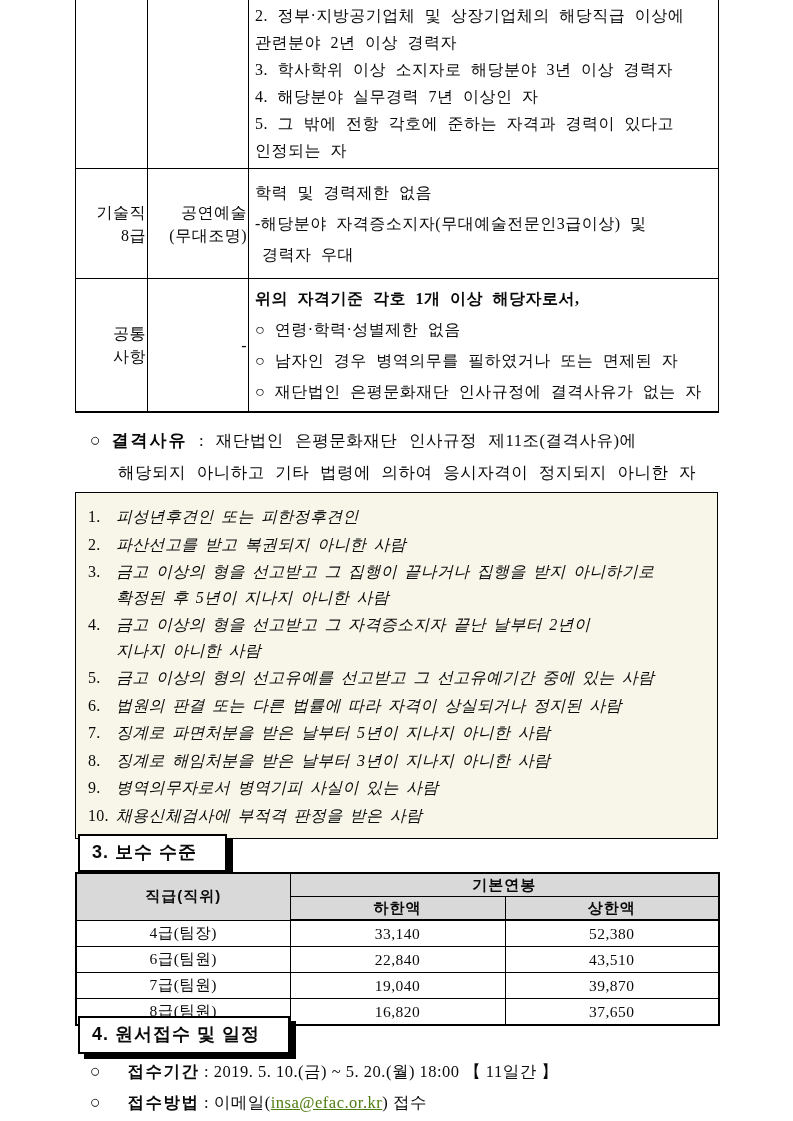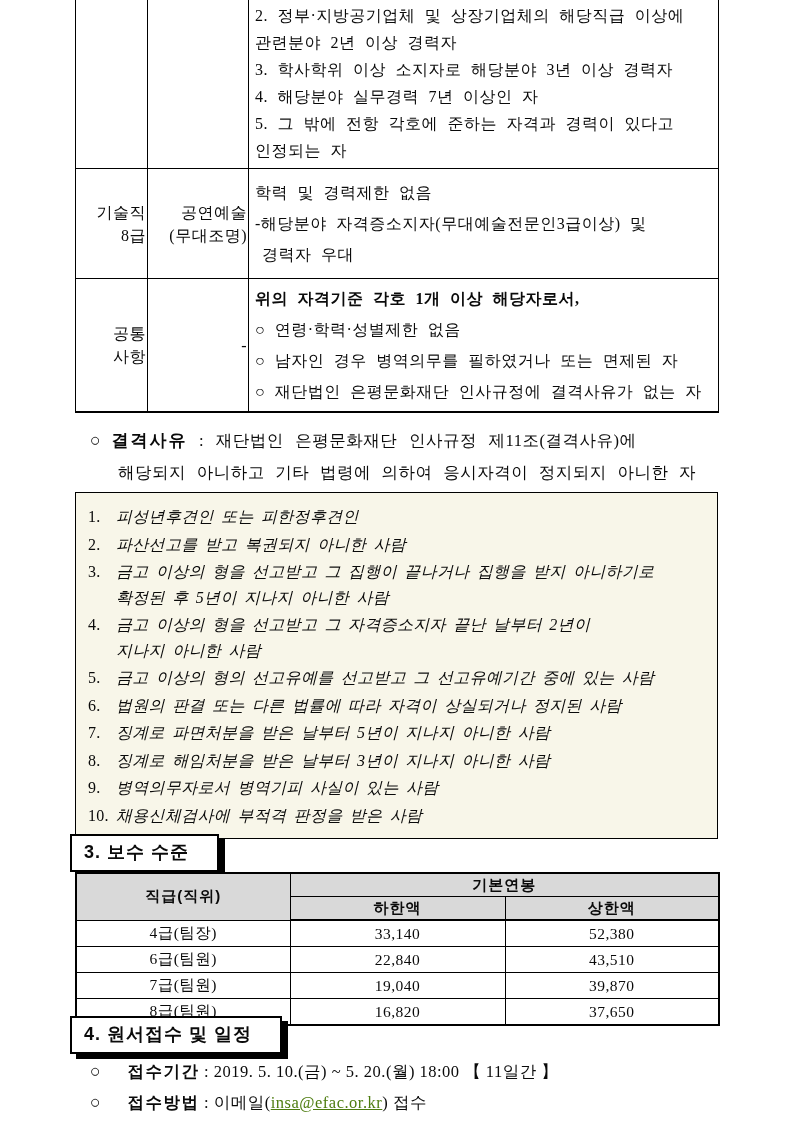--- a/index.html
+++ b/index.html
@@ -49,21 +49,21 @@
     background:#f8f6e9;
     padding:11px 4px 8px 12px;
     font-size:16px;letter-spacing:0.3px;word-spacing:3px;
   }
   .disq-item{display:flex;margin-bottom:2px;line-height:25.5px;}
   .disq-num{flex:0 0 28px;}
   .disq-text{flex:1;font-style:italic;}
 
   
   .title-box{
-    position:absolute;left:70px;
+    position:absolute;left:78px;
     display:inline-block;
     border:2px solid #000;
     box-shadow:6px 5px 0 0 #000;
     background:#fff;
     padding:4px 28px 6px 12px;
     font-family:"Liberation Sans","DejaVu Sans",sans-serif;
     font-weight:bold;font-size:18px;letter-spacing:1px;
   }
   #sec3-title{top:834px;}
   #sec4-title{top:1016px;}

